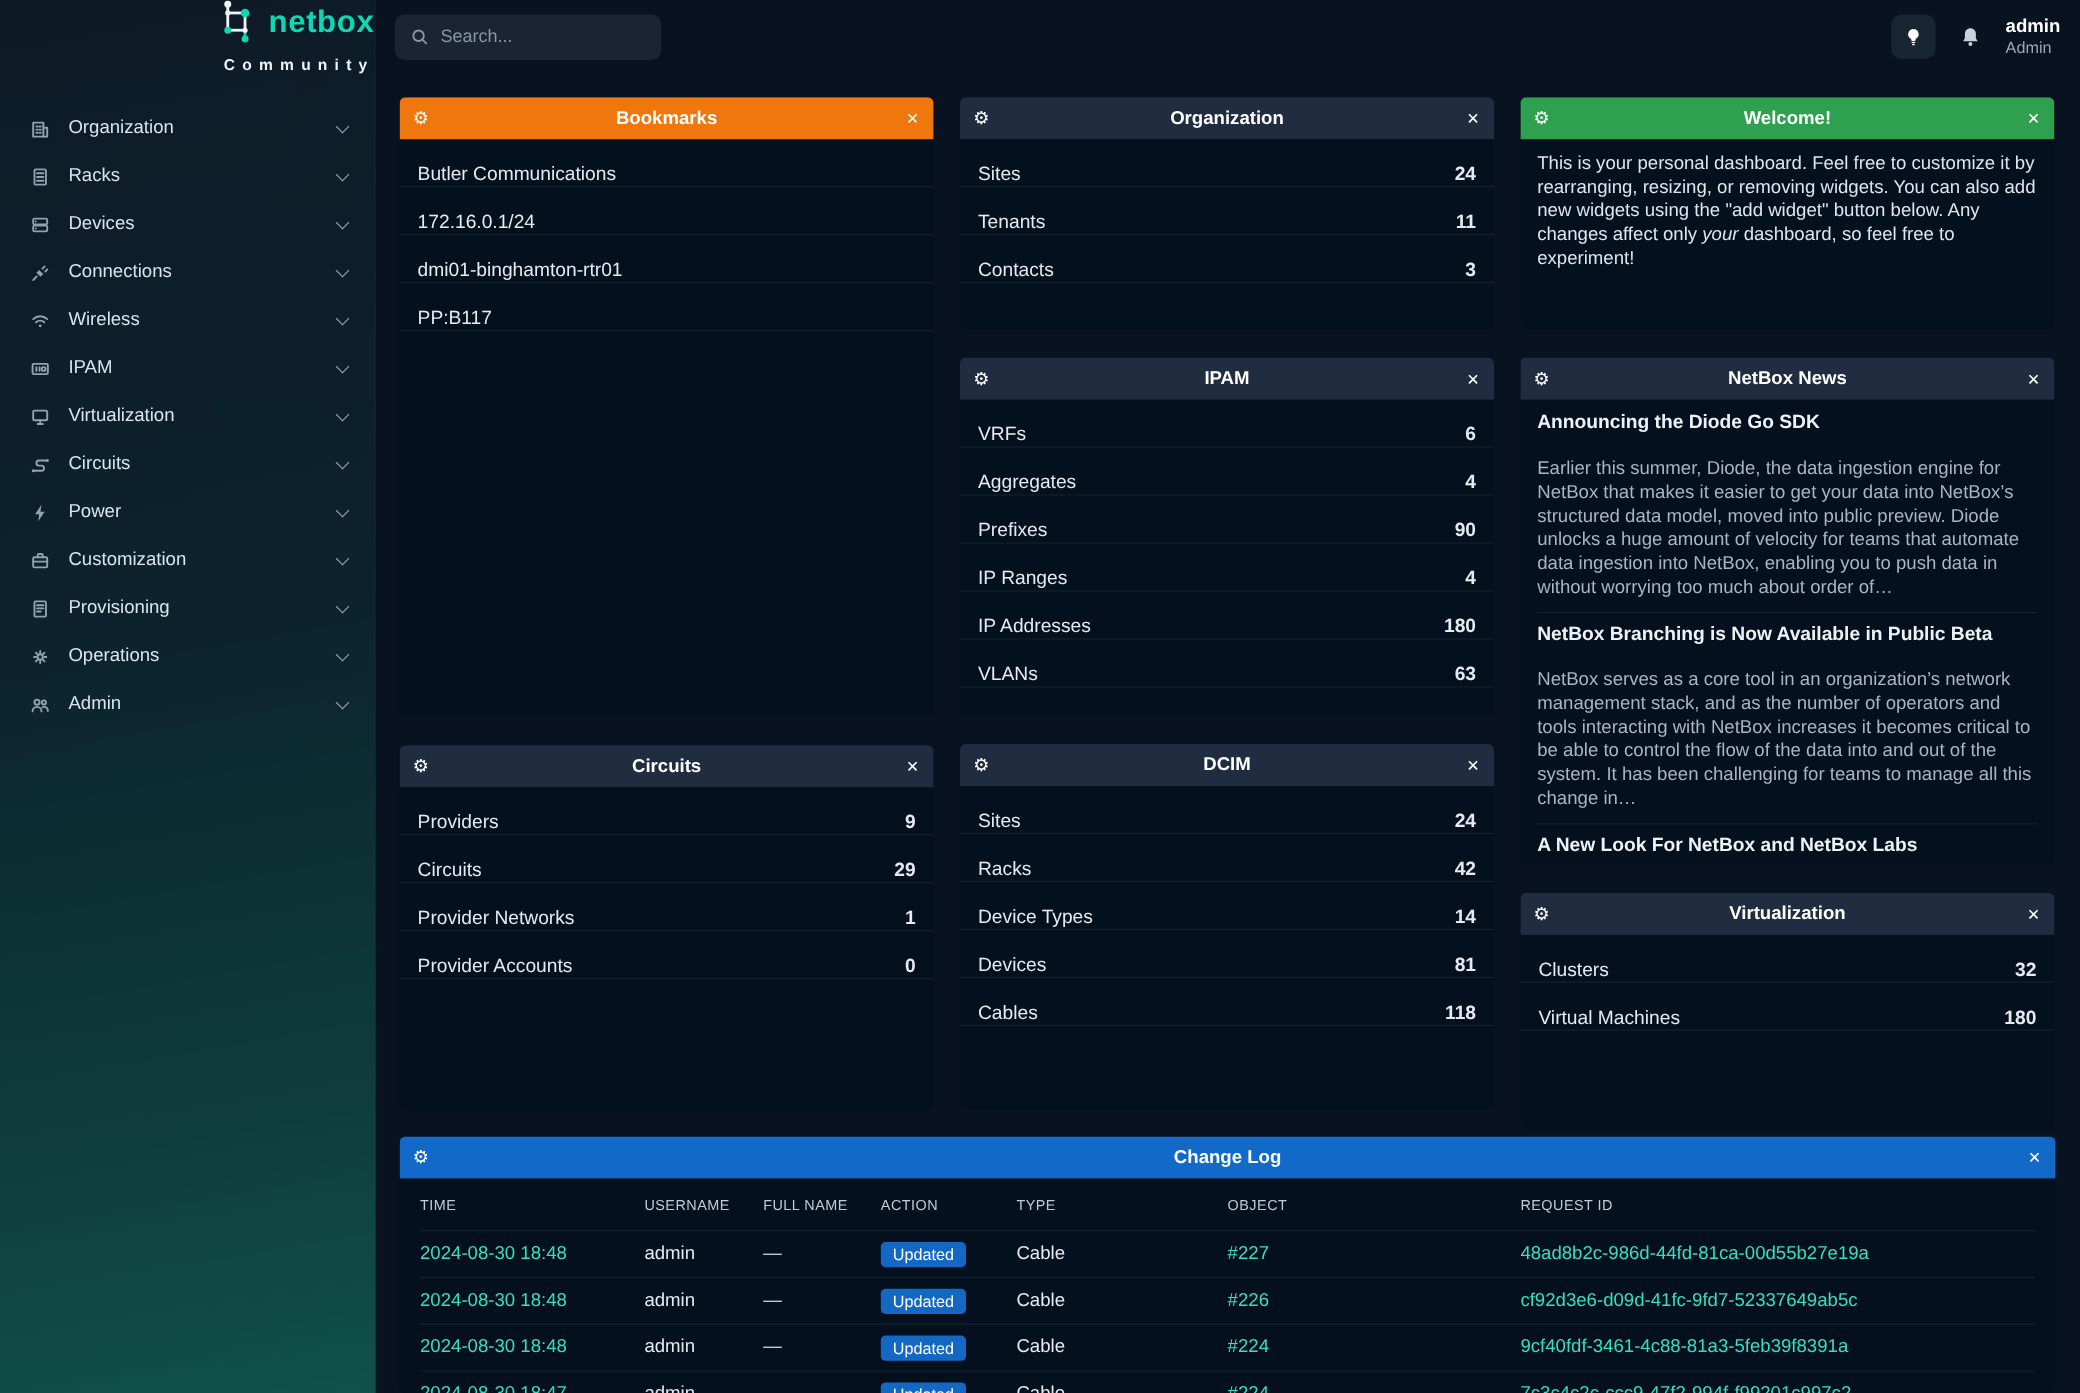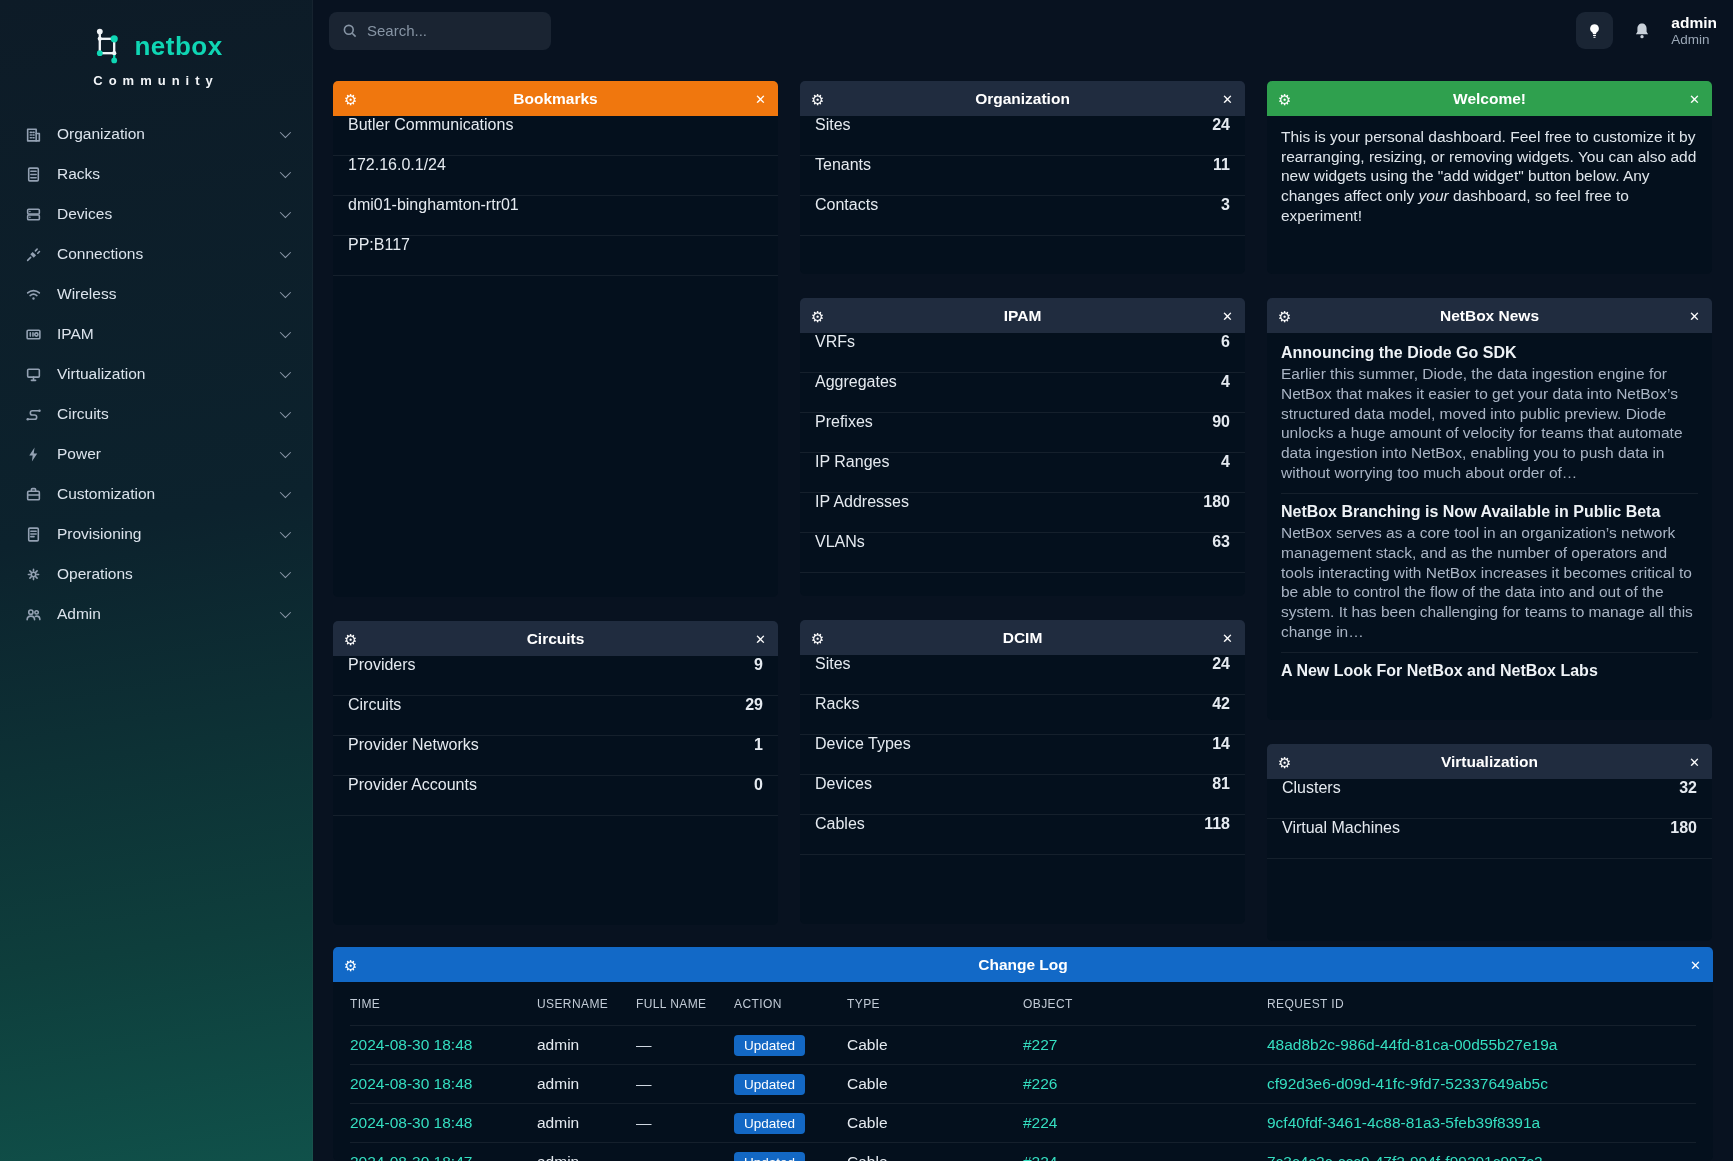--- a/index.html
+++ b/index.html
@@ -25,21 +25,21 @@
     color:var(--text);
     display:flex;
   }
   
   .sidebar{
     width:313px;height:100%;
     background:linear-gradient(170deg,#0d1b27 0%,#0c222d 45%,#0e3e3c 80%,#10514a 100%);
     border-right:1px solid rgba(255,255,255,.04);
     flex:none;
   }
-  .brand{padding:28px 0 8px;text-align:center}
+  .brand{padding:0 0 8px;text-align:right}
   .logo-row{display:inline-flex;align-items:center;gap:9px}
   .brand-name{font-size:26px;font-weight:700;color:var(--brand-teal);letter-spacing:.5px}
   .brand-sub{margin-top:5px;color:#f2f5f8;font-size:13px;letter-spacing:6px;font-weight:600}
   .nav{margin-top:18px}
   .nav-item{display:flex;align-items:center;gap:15px;height:40px;padding:0 24px;cursor:pointer;color:#dbe3ec;font-size:15.5px}
   .nav-icon{width:18px;height:18px;display:flex;align-items:center;justify-content:center;flex:none}
   .nav-icon svg{width:17px;height:17px;stroke:var(--icon);fill:none;stroke-width:1.5;stroke-linecap:round;stroke-linejoin:round}
   .chev{width:8px;height:8px;border-right:1.7px solid #8d9aab;border-bottom:1.7px solid #8d9aab;transform:rotate(45deg) translateY(-2px);margin-left:auto;flex:none}
   
   .main{flex:1;display:flex;flex-direction:column;min-width:0}
@@ -62,32 +62,32 @@
   .col{width:445px;flex:none;display:flex;flex-direction:column;gap:24px}
   .widget{border-radius:5px;overflow:hidden}
   .w-head{height:35px;background:var(--panel-head);position:relative;display:flex;align-items:center;justify-content:center;flex:none}
   .w-head.orange{background:var(--orange)}
   .w-head.green{background:var(--green)}
   .w-head.blue{background:var(--blue)}
   .w-title{font-size:15.5px;font-weight:700;color:#fff}
   .gear{position:absolute;left:11px;top:50%;transform:translateY(-50%);color:#fff;font-size:15px;cursor:pointer;line-height:1}
   .w-close{position:absolute;right:12px;top:50%;transform:translateY(-50%);color:#fff;font-size:13px;cursor:pointer;line-height:1}
   .w-body{background:var(--panel)}
-  .row{display:flex;align-items:flex-start;justify-content:space-between;height:40px;padding:0 15px;border-bottom:1px solid var(--border);font-size:16px;color:var(--text)}
+  .row{display:flex;align-items:flex-end;justify-content:space-between;height:40px;padding:0 15px;border-bottom:1px solid var(--border);font-size:16px;color:var(--text)}
   .row.link{cursor:pointer}
   .stat-value{font-weight:700}
   
   .welcome-text{padding:11px 14px;font-size:15.5px;line-height:1.27;color:#dfe5eb}
   .welcome-text .it{font-style:italic}
   
   .news{padding:2px 14px 0}
   .news-item{padding:9px 0 10px;border-bottom:1px solid var(--border)}
   .news-item:last-child{border-bottom:none}
   .news-title{font-size:16px;font-weight:700;color:#eef2f6;cursor:pointer}
-  .news-body{margin-top:2px;font-size:15.5px;line-height:1.28;color:#a9b4c4}
+  .news-body{margin-top:19px;font-size:15.5px;line-height:1.28;color:#a9b4c4}
   
   .changelog{margin-top:6px;height:214px;display:flex;flex-direction:column}
   .cl-table{background:var(--panel);flex:1;overflow:hidden;padding:0 17px}
   .cl-row{display:grid;grid-template-columns:187px 99px 98px 113px 176px 244px 1fr;align-items:center;height:39px;border-bottom:1px solid var(--border);font-size:15.5px}
   .cl-row.head{height:44px;border-bottom:1px solid var(--border)}
   .cl-row.head span{font-size:12px;font-weight:400;letter-spacing:.4px;color:#c2cbd6}
   .tlink{color:var(--teal-link);cursor:pointer;text-decoration:none}
   .badge{display:inline-block;background:var(--badge);color:#fff;font-size:13.5px;font-weight:400;padding:3px 10px;border-radius:4px}
   .dash{color:#cfd7e0}
 </style>

